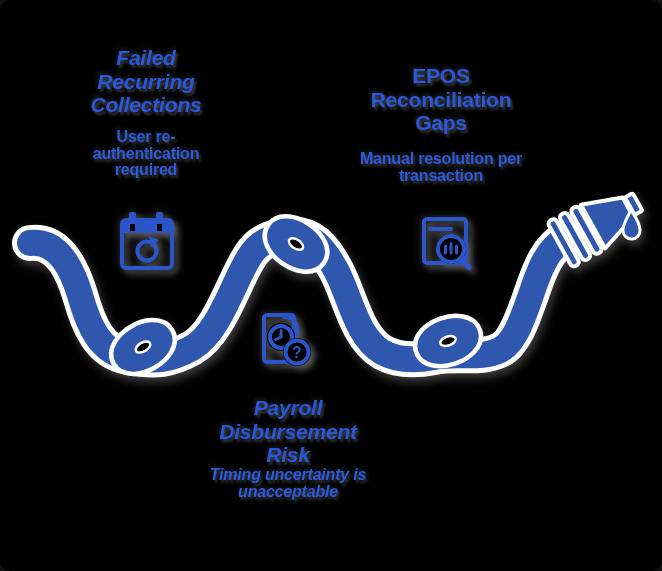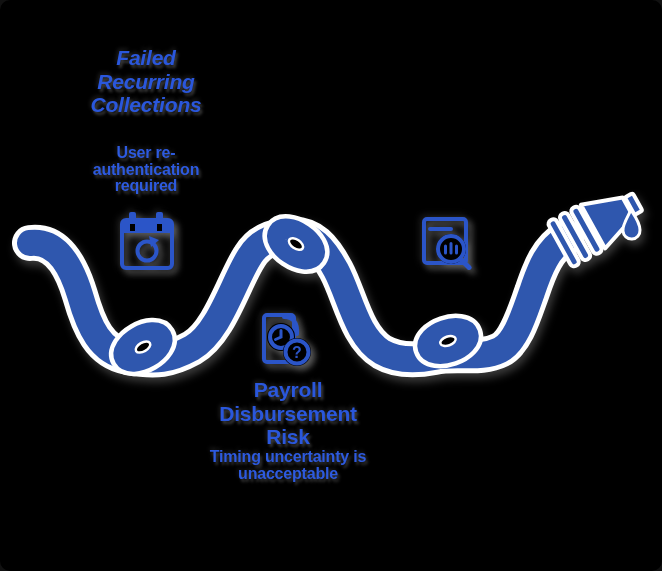--- a/index.html
+++ b/index.html
@@ -18,25 +18,25 @@
     letter-spacing:-0.2px; margin:0 auto;
     text-shadow:2px 3px 3px rgba(110,110,110,0.55), -1px -2px 4px rgba(95,95,95,0.4);
   }
   .stage-subtitle{
     color:var(--subtitle); font-weight:700; font-size:16px; line-height:1.06;
     letter-spacing:-0.2px; margin:0 auto;
     text-shadow:2px 3px 3px rgba(110,110,110,0.5), -1px -2px 4px rgba(95,95,95,0.35);
   }
   #stage-1{left:46px; top:46px;}
   #stage-1 .stage-title{max-width:150px;font-style:italic;}
-  #stage-1 .stage-subtitle{max-width:150px; margin-top:28px;}
+  #stage-1 .stage-subtitle{max-width:150px; margin-top:12px;}
   #stage-2{left:341px; top:64px;}
   #stage-2 .stage-title{max-width:160px;}
   #stage-2 .stage-subtitle{max-width:170px; margin-top:16px;}
-  #stage-3{left:188px; top:378px;}
+  #stage-3{left:188px; top:396px;font-style:italic;}
   #stage-3 .stage-title{max-width:170px;}
   #stage-3 .stage-subtitle{max-width:180px; margin-top:0;}
 
   svg.art{position:absolute; left:0; top:0;}
   .hose-shadow{filter:drop-shadow(3px 5px 4px rgba(115,115,115,0.5));}
   .icon-shadow{filter:drop-shadow(4px 4px 3px rgba(120,120,120,0.7)) drop-shadow(-2px -2px 3px rgba(95,95,95,0.35));}
   .hose-outline{fill:none; stroke:var(--outline); stroke-width:36; stroke-linecap:round; stroke-linejoin:round;}
   .hose-body{fill:none; stroke:var(--hose); stroke-width:26; stroke-linecap:round; stroke-linejoin:round;}
   .knot-outline{fill:none; stroke:var(--outline); stroke-width:30;}
   .knot-body{fill:none; stroke:var(--hose); stroke-width:21;}
@@ -52,20 +52,24 @@
 </head>
 <body>
 
 <div class="canvas">
 
   <div class="stage" id="stage-1">
     <div class="stage-title">Failed Recurring Collections</div>
     <div class="stage-subtitle">User re-authentication required</div>
   </div>
 
+  <div class="stage" id="stage-2">
+    <div class="stage-title">EPOS Reconciliation Gaps</div>
+    <div class="stage-subtitle">Manual resolution per transaction</div>
+  </div>
 
   <div class="stage" id="stage-3">
     <div class="stage-title">Payroll Disbursement Risk</div>
     <div class="stage-subtitle">Timing uncertainty is unacceptable</div>
   </div>
 
   <svg class="art" width="662" height="571" viewBox="0 0 662 571">
 
     <g class="icon-shadow" transform="translate(122,212)">
       <rect class="ic-fill" x="7" y="0" width="7" height="16" rx="2"></rect>

